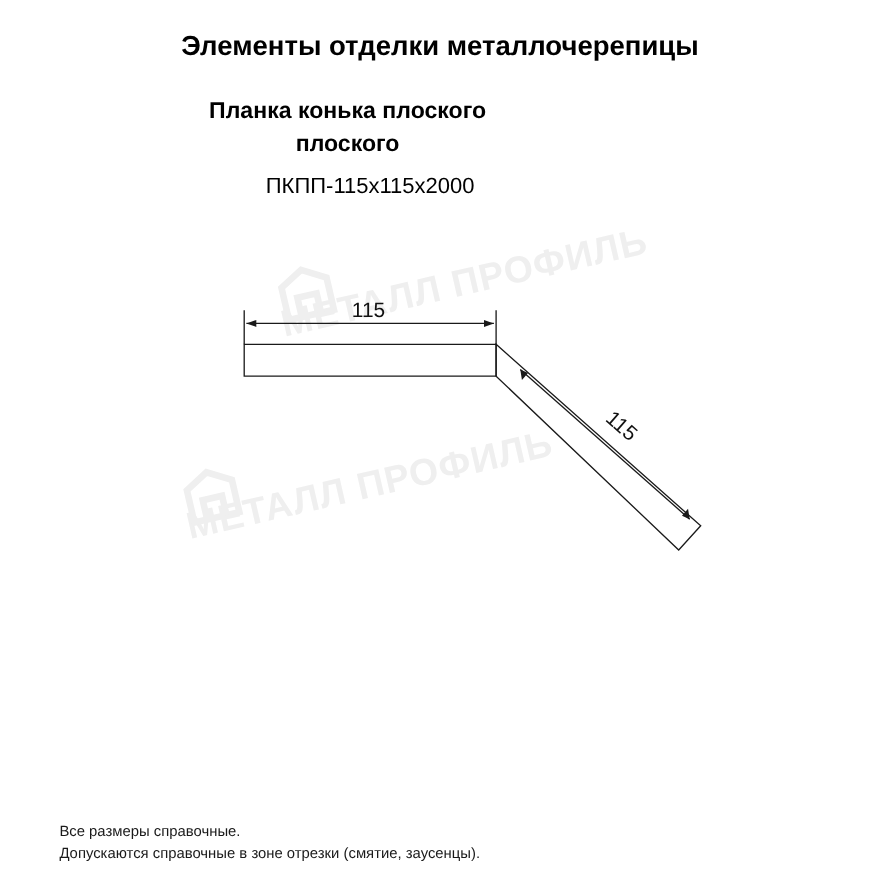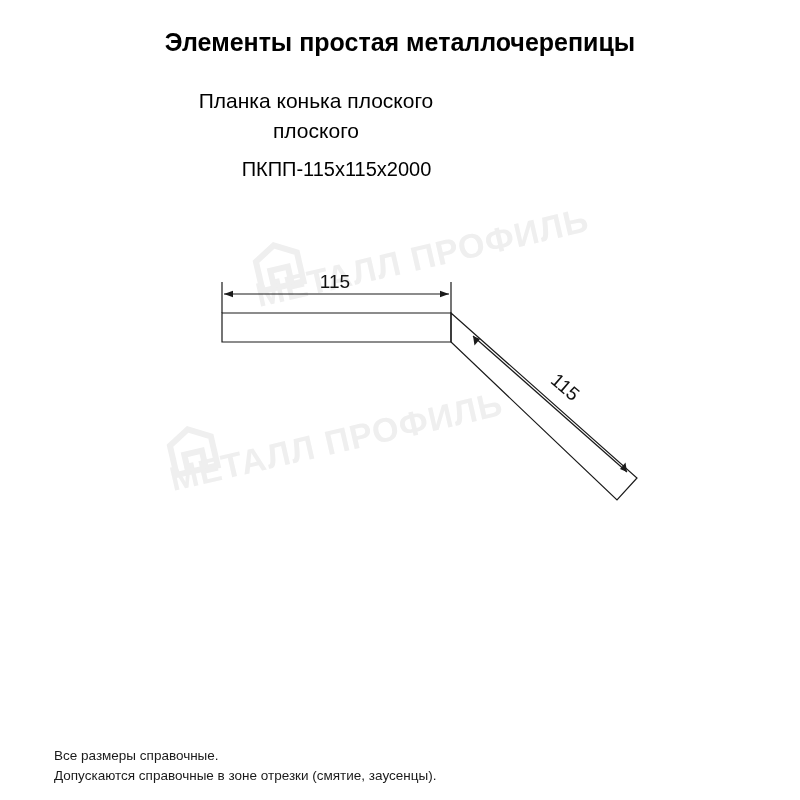--- a/index.html
+++ b/index.html
@@ -35,21 +35,21 @@
     letter-spacing: 0px;
     color: #000000;
   }
   .title-sub {
     position: absolute;
     left: 0;
     top: 86px;
     width: 632px;
     text-align: center;
     font-size: 21px;
-    font-weight: normal;
+    font-weight: bold;
     line-height: 30px;
     color: #000000;
   }
   .title-code {
     position: absolute;
     left: 0;
     top: 158px;
     width: 673px;
     text-align: center;
     font-size: 20px;
@@ -118,21 +118,21 @@
       <path d="M24 52 L24 34 L42 34 L42 52"></path>
     </g>
   </svg>
   <svg class="wm-logo" style="left:160px; top:416px;" width="90" height="70" viewBox="0 0 90 70">
     <g transform="rotate(-13 45 35)" fill="none" stroke="#efefef" stroke-width="6">
       <path d="M12 52 L12 22 L33 10 L54 22 L54 52 Z"></path>
       <path d="M24 52 L24 34 L42 34 L42 52"></path>
     </g>
   </svg>
 
-  <div class="title-main">Элементы простая металлочерепицы</div>
+  <div class="title-main">Элементы отделки металлочерепицы</div>
   <div class="title-sub">
     <div>Планка конька плоского</div>
     <div>плоского</div>
   </div>
   <div class="title-code">ПКПП-115x115x2000</div>
 
   <div class="drawing">
     <svg width="800" height="380" viewBox="0 0 800 380">
       <g fill="none" stroke="#1a1a1a" stroke-width="1.2">
 

